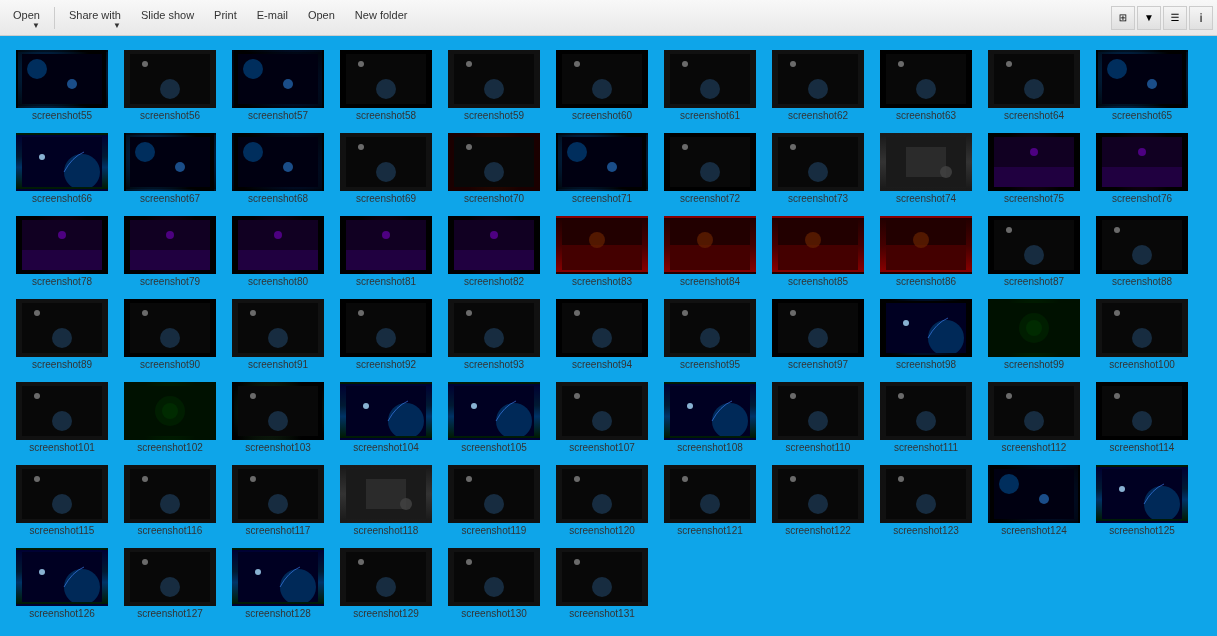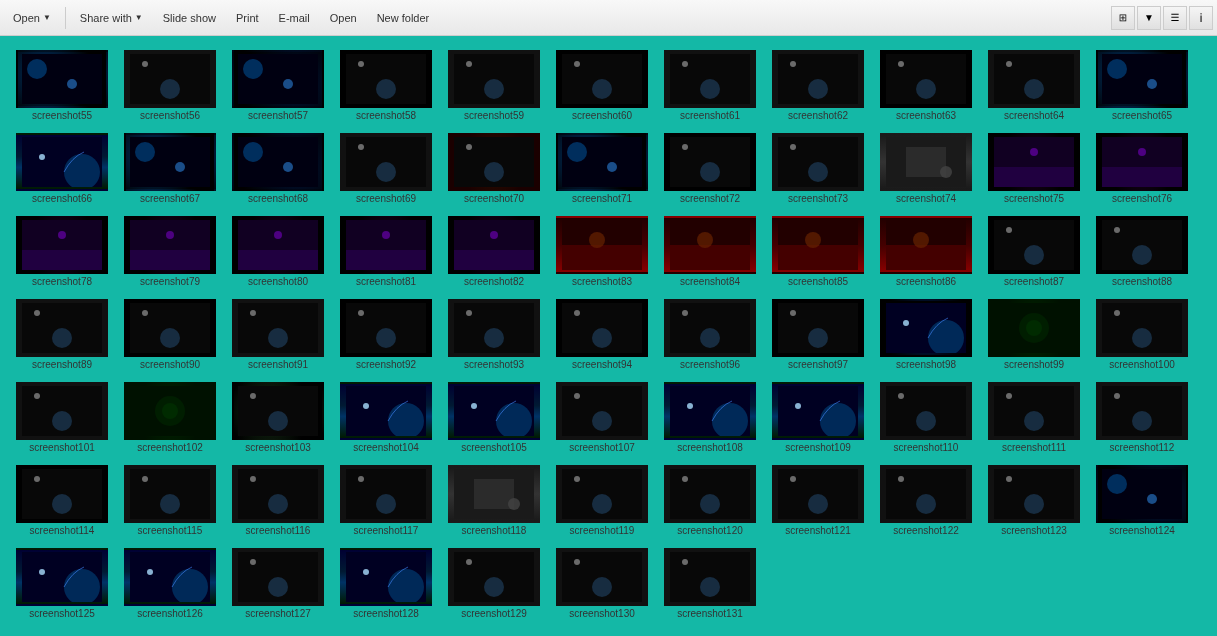--- a/index.html
+++ b/index.html
@@ -19,48 +19,49 @@
       align-items: center;
       background: linear-gradient(to bottom, #f8f8f8, #e8e8e8);
       border-bottom: 1px solid #ccc;
       padding: 0 4px;
       height: 36px;
       gap: 2px;
       flex-shrink: 0;
     }
     .tb-btn {
       display: flex;
-      align-items: center;
+      align-items: flex-end;
       padding: 4px 8px;
       border: 1px solid transparent;
       border-radius: 3px;
       cursor: pointer;
       font-size: 11px;
       color: #333;
       white-space: nowrap;
       height: 28px;
       background: transparent;
+      flex-direction: column;
     }
     .tb-btn .arrow {
       margin-left: 3px;
       font-size: 8px;
     }
     .tb-separator { width: 1px; background: #ccc; height: 22px; margin: 0 3px; }
     
     #content {
       display: flex;
       flex: 1;
       overflow: hidden;
     }
     
     #grid-container {
       flex: 1;
       overflow-y: auto;
       overflow-x: hidden;
-      background: #14b8a6;
+      background: #0ea5e9;
       padding: 8px 8px 8px 8px;
     }
     .grid {
       display: flex;
       flex-wrap: wrap;
       gap: 0;
     }
     .thumb-item {
       display: flex;
       flex-direction: column;
@@ -559,21 +560,21 @@
           <div class="thumb-label">screenshot94</div>
         </div>
         <div class="thumb-item">
           <div class="thumb-img th-dark">
             <svg width="80" height="50" viewBox="0 0 80 50">
       <rect width="80" height="50" fill="#080808"></rect>
       <circle cx="40" cy="35" r="10" fill="#224466" opacity="0.6"></circle>
       <circle cx="15" cy="10" r="3" fill="#ffffff" opacity="0.4"></circle>
     </svg>
           </div>
-          <div class="thumb-label">screenshot96</div>
+          <div class="thumb-label">screenshot95</div>
         </div>
         <div class="thumb-item">
           <div class="thumb-img th-black">
             <svg width="80" height="50" viewBox="0 0 80 50">
       <rect width="80" height="50" fill="#080808"></rect>
       <circle cx="40" cy="35" r="10" fill="#224466" opacity="0.6"></circle>
       <circle cx="15" cy="10" r="3" fill="#ffffff" opacity="0.4"></circle>
     </svg>
           </div>
           <div class="thumb-label">screenshot97</div>
@@ -674,31 +675,20 @@
         <div class="thumb-item">
           <div class="thumb-img th-earth">
             <svg width="80" height="50" viewBox="0 0 80 50">
       <rect width="80" height="50" fill="#000022"></rect>
       <circle cx="60" cy="35" r="18" fill="#003366" opacity="0.8"></circle>
       <path d="M42 35 Q50 20 62 15" stroke="#4488ff" stroke-width="1" fill="none" opacity="0.6"></path>
       <circle cx="20" cy="20" r="3" fill="#aaddff" opacity="0.8"></circle>
     </svg>
           </div>
           <div class="thumb-label">screenshot108</div>
-        </div>
-        <div class="thumb-item">
-          <div class="thumb-img th-earth">
-            <svg width="80" height="50" viewBox="0 0 80 50">
-      <rect width="80" height="50" fill="#000022"></rect>
-      <circle cx="60" cy="35" r="18" fill="#003366" opacity="0.8"></circle>
-      <path d="M42 35 Q50 20 62 15" stroke="#4488ff" stroke-width="1" fill="none" opacity="0.6"></path>
-      <circle cx="20" cy="20" r="3" fill="#aaddff" opacity="0.8"></circle>
-    </svg>
-          </div>
-          <div class="thumb-label">screenshot109</div>
         </div>
         <div class="thumb-item">
           <div class="thumb-img th-dark">
             <svg width="80" height="50" viewBox="0 0 80 50">
       <rect width="80" height="50" fill="#080808"></rect>
       <circle cx="40" cy="35" r="10" fill="#224466" opacity="0.6"></circle>
       <circle cx="15" cy="10" r="3" fill="#ffffff" opacity="0.4"></circle>
     </svg>
           </div>
           <div class="thumb-label">screenshot110</div>

